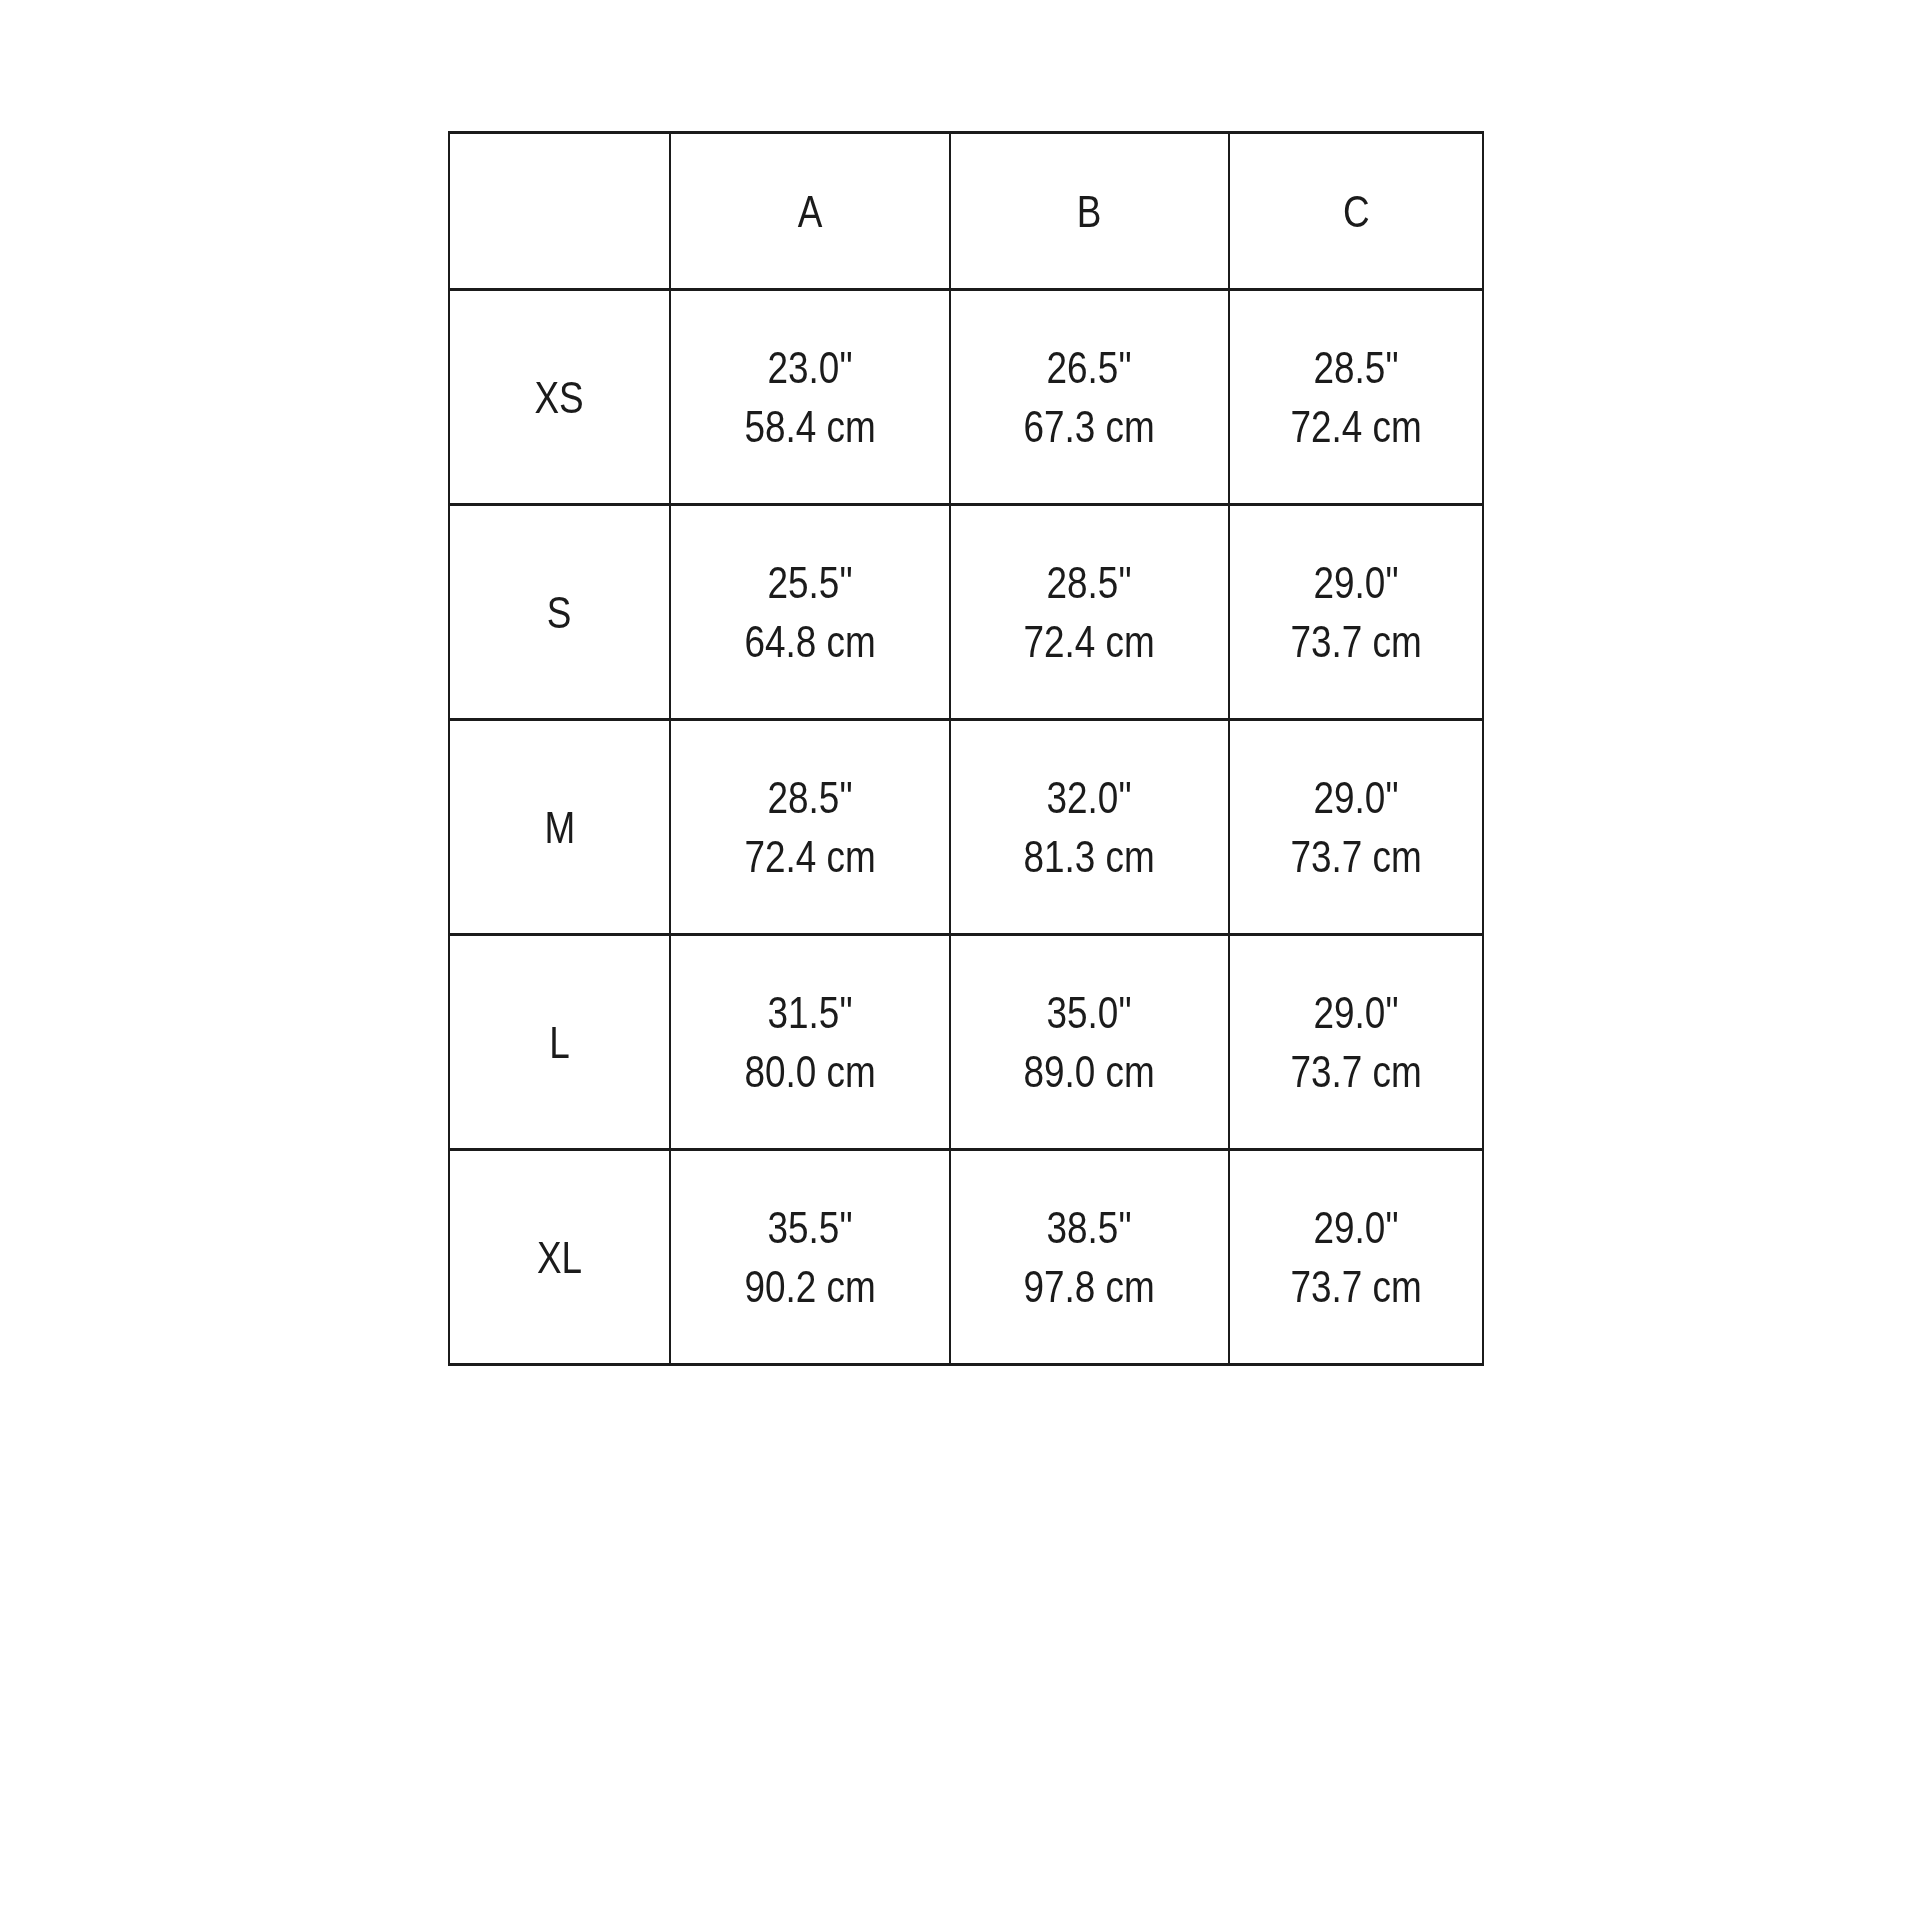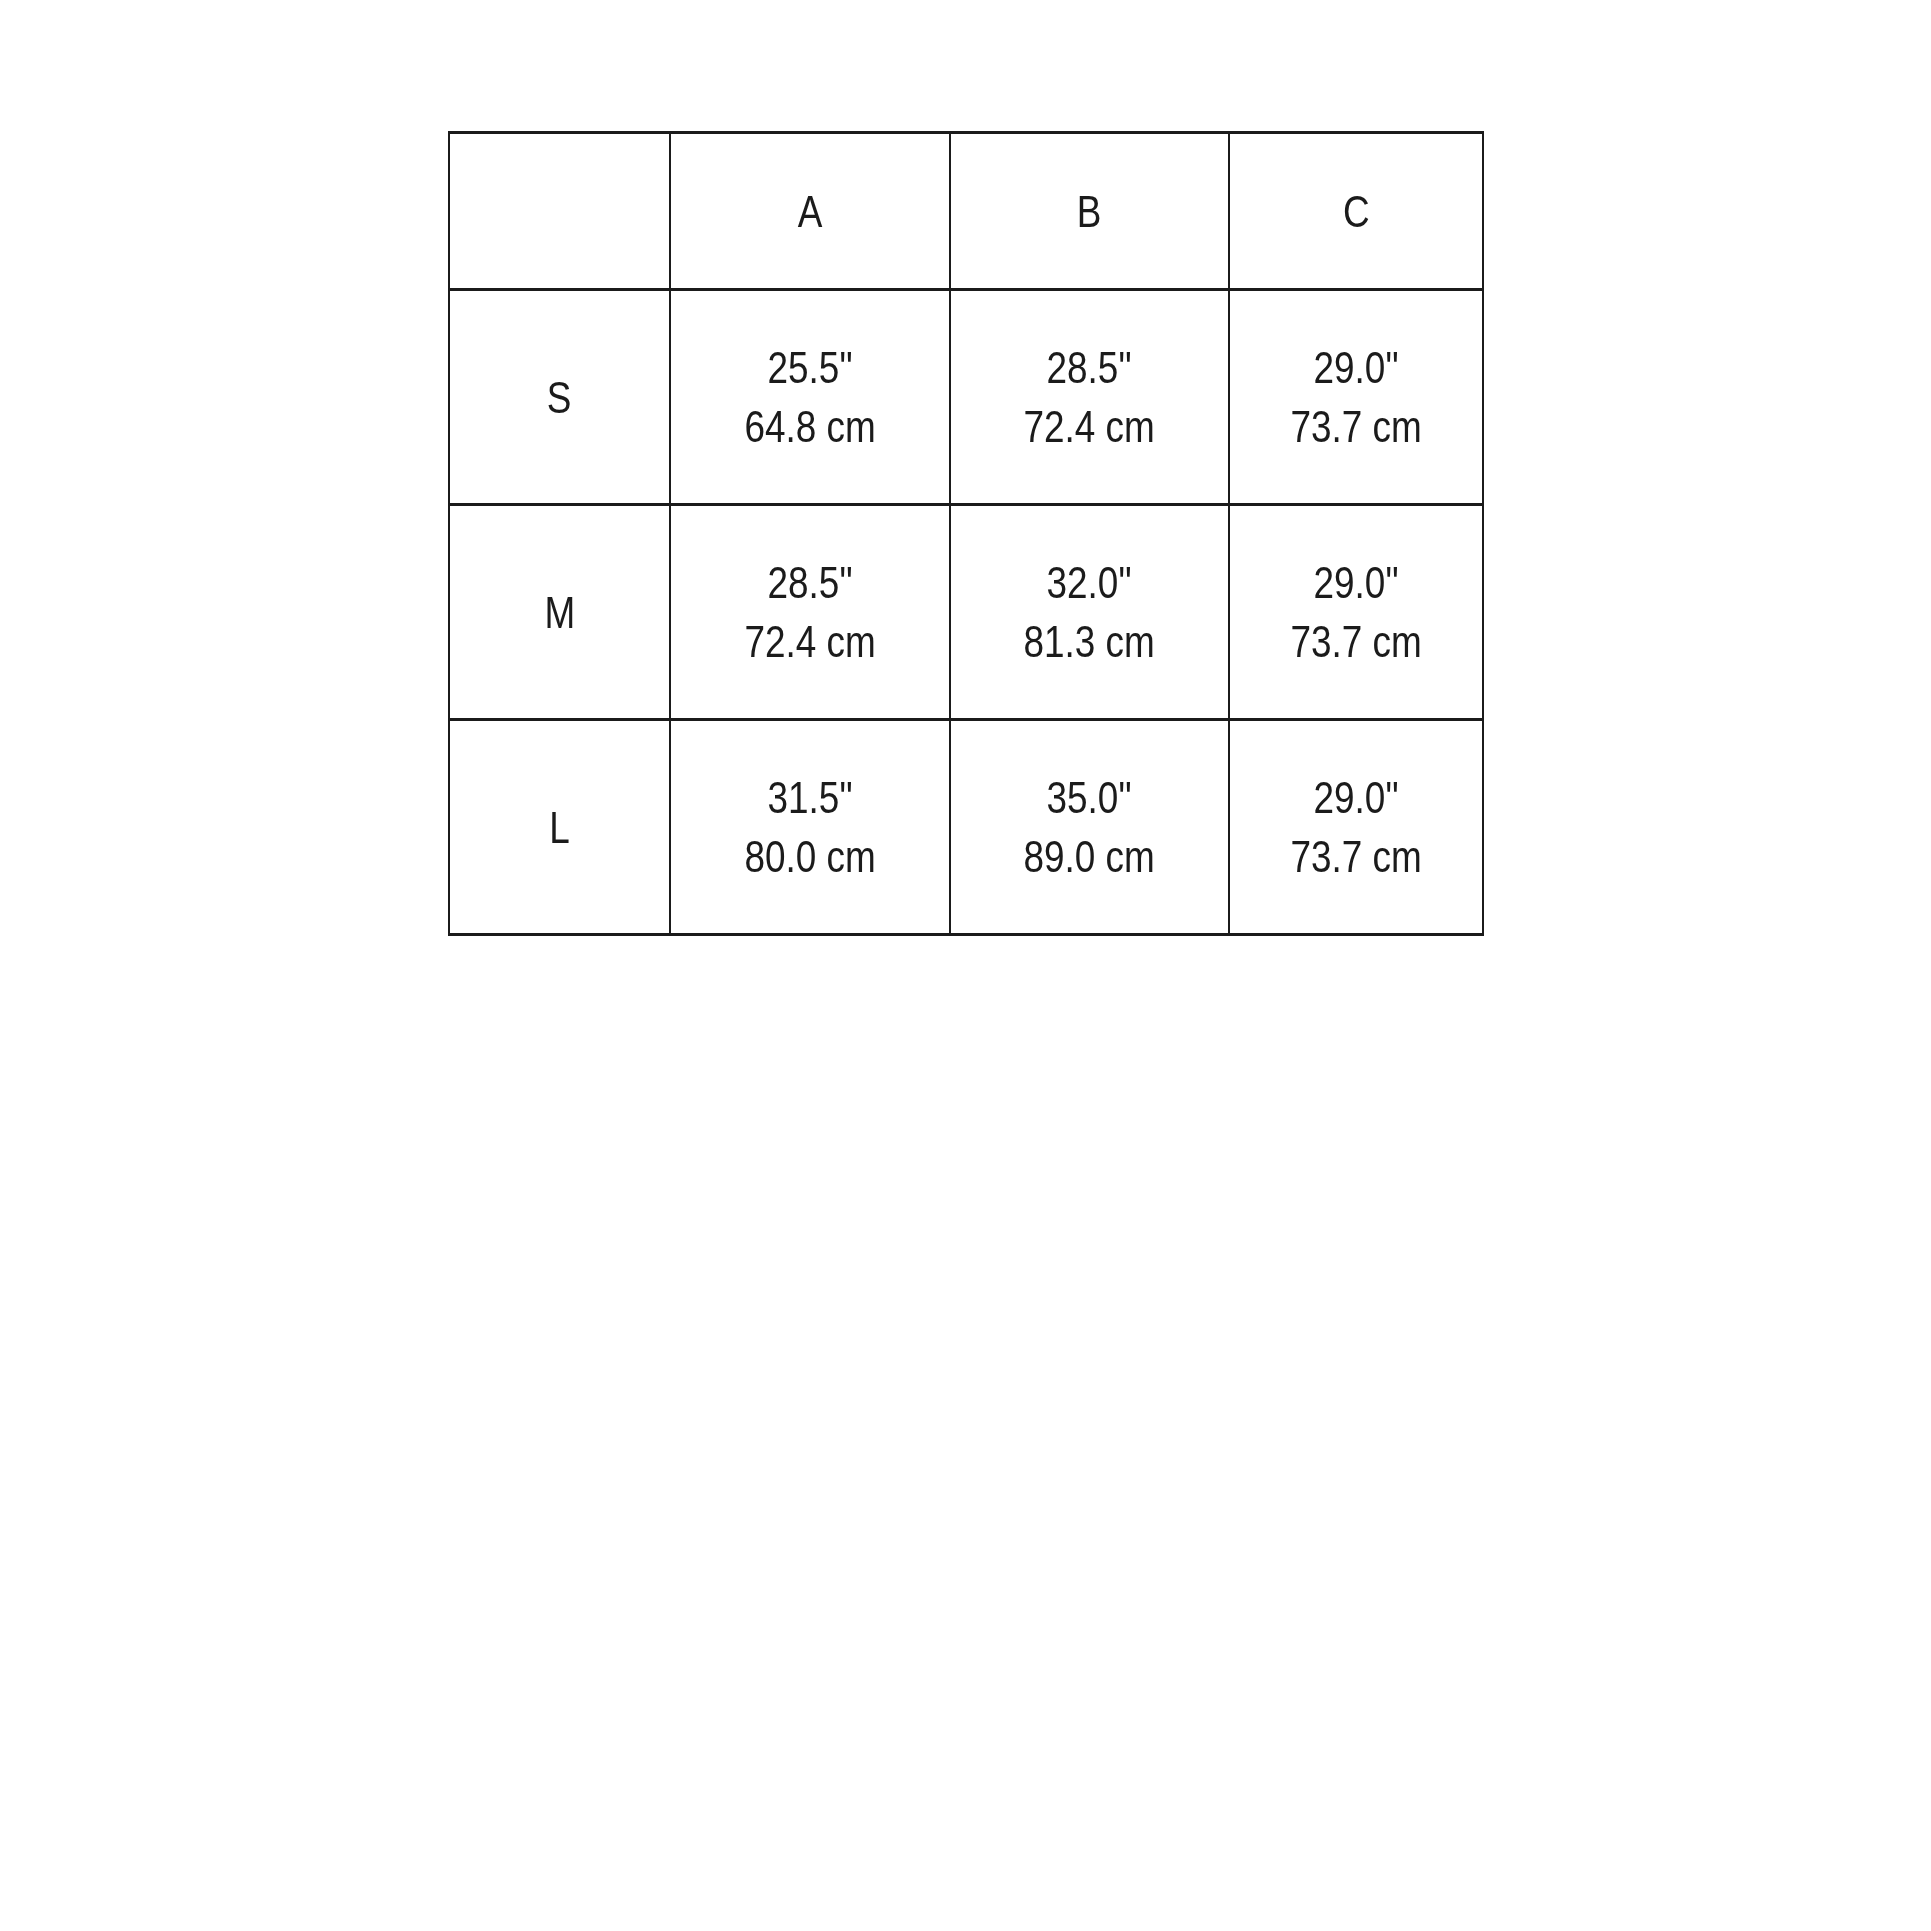--- a/index.html
+++ b/index.html
@@ -60,20 +60,35 @@
 
     <tbody>
         <tr class="hrow">
       <td><span class="txt"></span></td>
       <td><span class="txt">A</span></td>
       <td><span class="txt">B</span></td>
       <td><span class="txt">C</span></td>
     </tr>
 
 
+    <tr class="drow">
+      <td><span class="txt">XS</span></td>
+      <td><div class="txt">
+        <div>23.0"</div>
+        <div>58.4 cm</div>
+      </div></td>
+      <td><div class="txt">
+        <div>26.5"</div>
+        <div>67.3 cm</div>
+      </div></td>
+      <td><div class="txt">
+        <div>28.5"</div>
+        <div>72.4 cm</div>
+      </div></td>
+    </tr>
 
     <tr class="drow">
       <td><span class="txt">S</span></td>
       <td><div class="txt">
         <div>25.5"</div>
         <div>64.8 cm</div>
       </div></td>
       <td><div class="txt">
         <div>28.5"</div>
         <div>72.4 cm</div>
@@ -109,17 +124,32 @@
       <td><div class="txt">
         <div>35.0"</div>
         <div>89.0 cm</div>
       </div></td>
       <td><div class="txt">
         <div>29.0"</div>
         <div>73.7 cm</div>
       </div></td>
     </tr>
 
+    <tr class="drow">
+      <td><span class="txt">XL</span></td>
+      <td><div class="txt">
+        <div>35.5"</div>
+        <div>90.2 cm</div>
+      </div></td>
+      <td><div class="txt">
+        <div>38.5"</div>
+        <div>97.8 cm</div>
+      </div></td>
+      <td><div class="txt">
+        <div>29.0"</div>
+        <div>73.7 cm</div>
+      </div></td>
+    </tr>
 
   </tbody>
     </table>
 </div>
 
 
 </body></html>

